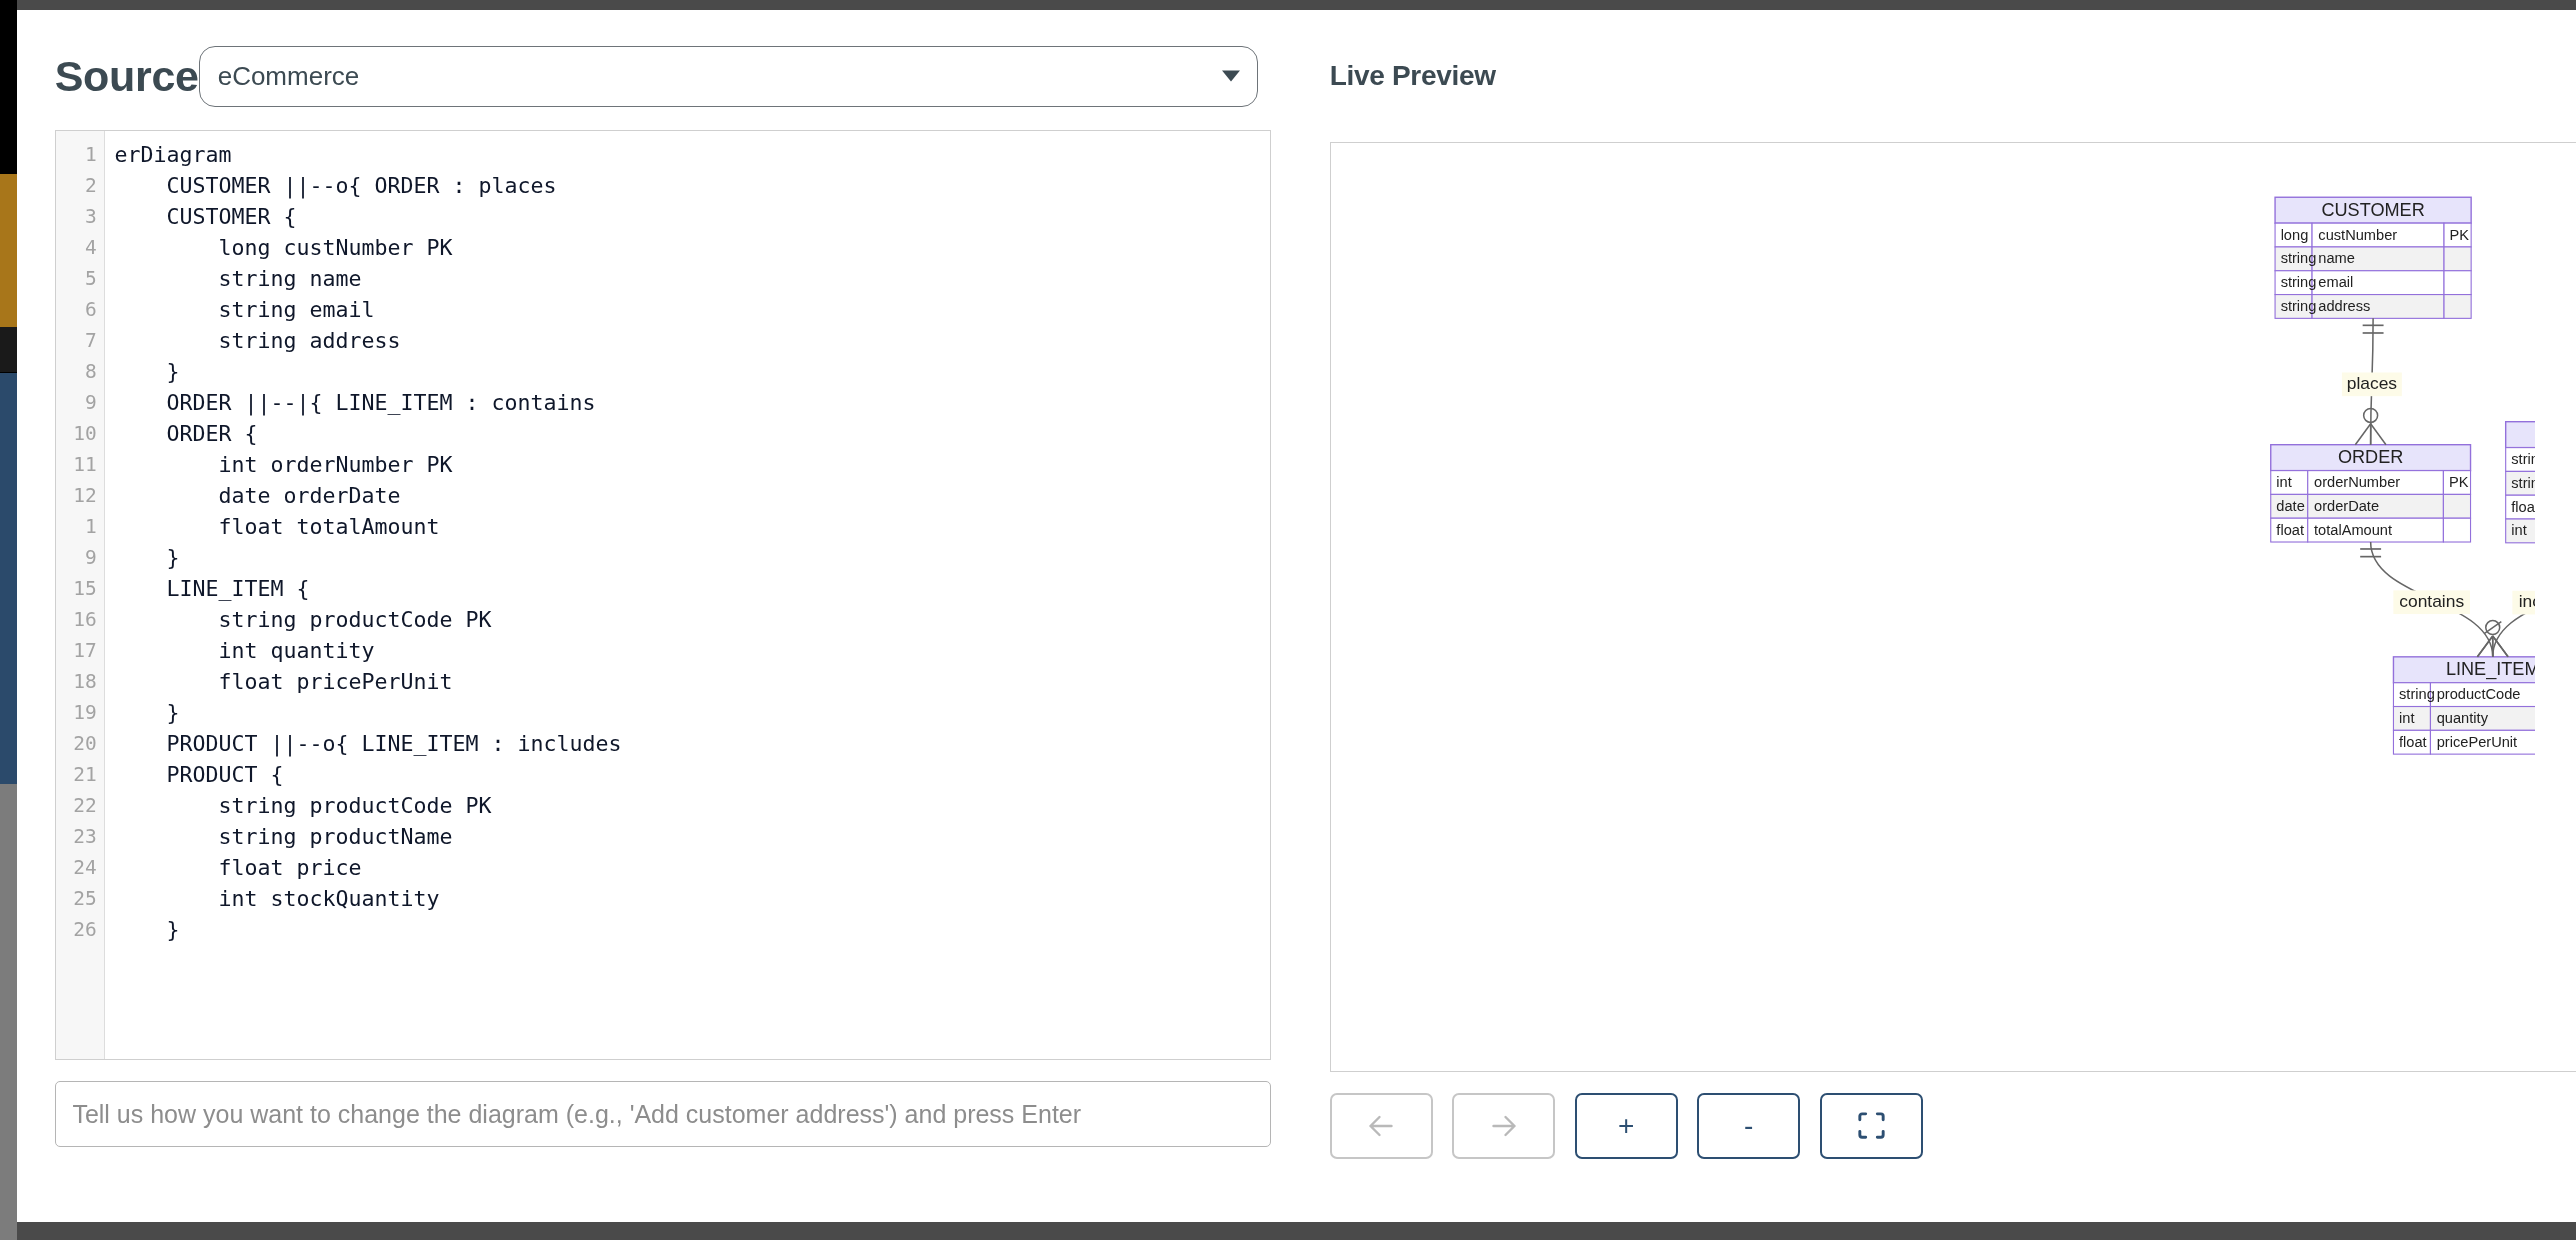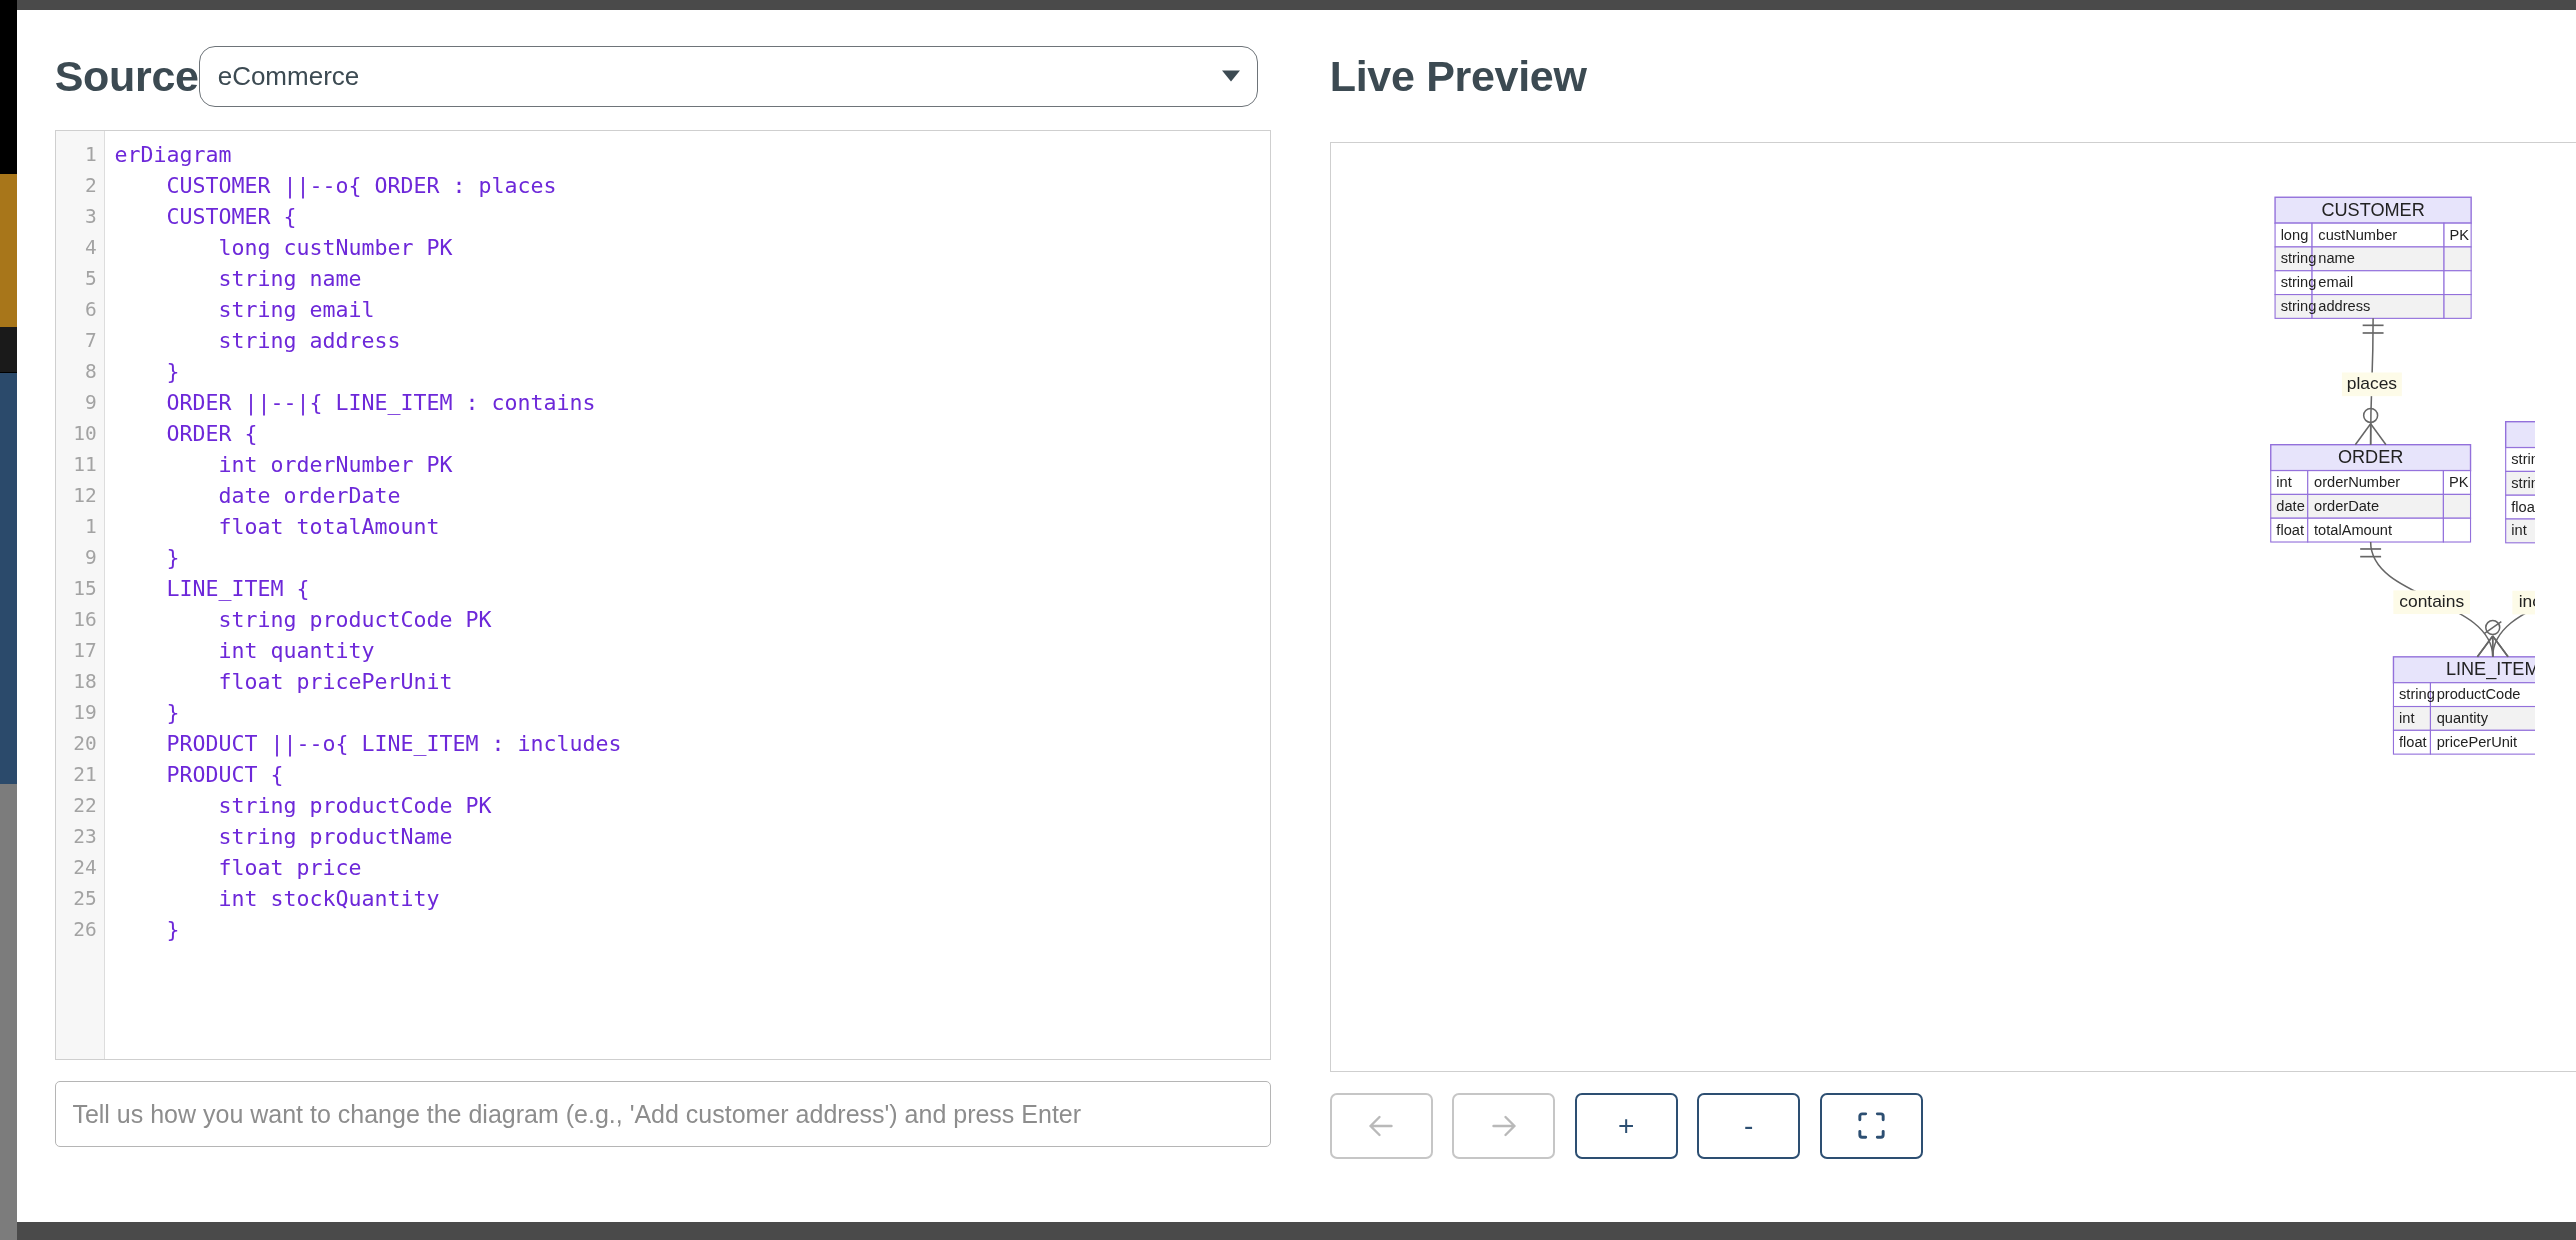--- a/index.html
+++ b/index.html
@@ -85,21 +85,21 @@
   }
   .gutter div {
     font-family: "DejaVu Sans Mono", monospace;
     font-size: 19.5px; line-height: 31px;
     color: #a3a3a3; text-align: right; padding-right: 7px;
   }
   .code {
     flex: 1; padding: 8.4px 0 0 9.8px;
     font-family: "DejaVu Sans Mono", monospace;
     font-size: 21.6px; line-height: 31px;
-    color: #6d28d9;
+    color: #0f172a;
     white-space: pre;
   }
   .code div { height: 31px; }
 
   .prompt-input {
     margin-top: 21px;
     width: 1216px; height: 66px;
     border: 0.7px solid #b5b5b5; border-radius: 5px;
     font-size: 25px; color: #3c4a52;
     padding: 0 16.7px;
@@ -113,21 +113,21 @@
     flex: 1; height: 100%;
     padding: 28px 42px 0 21px;
     display: flex; flex-direction: column;
     position: relative;
   }
   .preview-header {
     height: 77px; flex: none;
     display: flex; align-items: center;
   }
   .preview-title {
-    font-size: 43px; font-weight: bold; color: #3c4a52;
+    font-size: 28px; font-weight: bold; color: #3c4a52;
     letter-spacing: -0.3px;
   }
   .close-btn {
     position: absolute; right: 32px; top: 51px;
     font-size: 31px; color: #b0b0b0;
     background: none; border: none; cursor: pointer;
     line-height: 1; padding: 2.8px 5.6px;
     font-family: "Liberation Sans", sans-serif;
   }
   .canvas {

